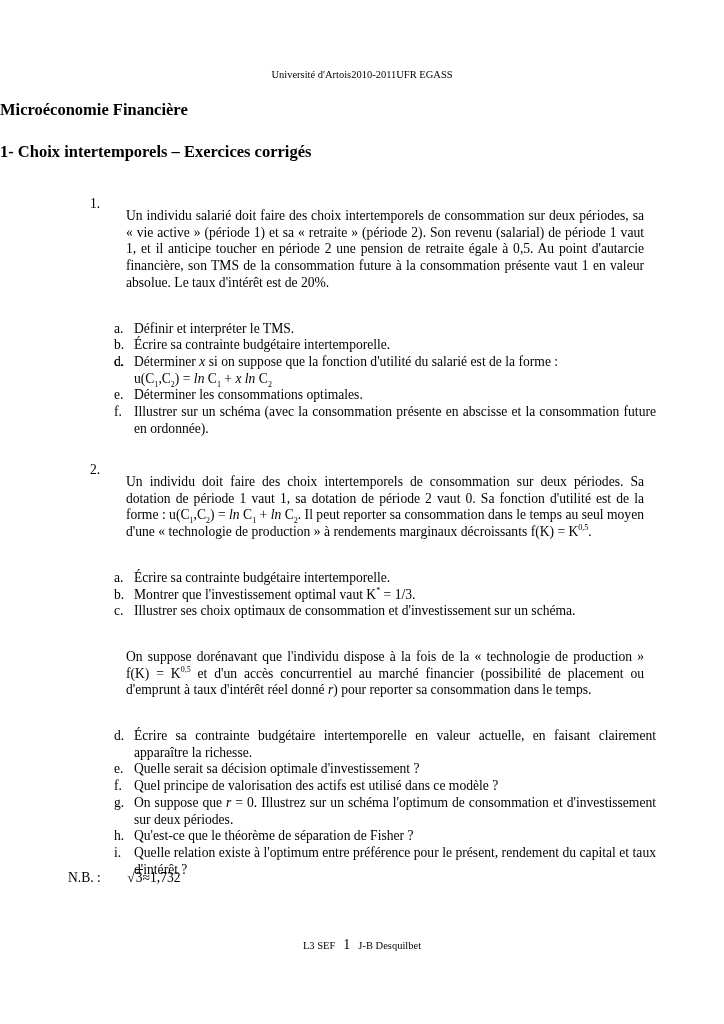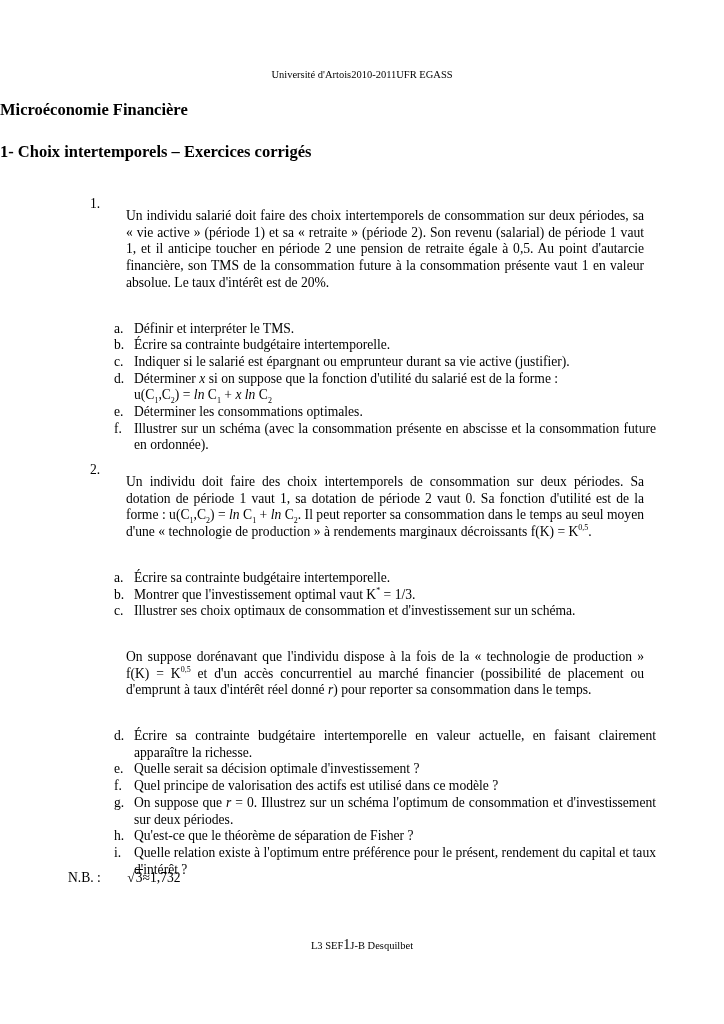--- a/index.html
+++ b/index.html
@@ -6,21 +6,21 @@
   body {
     width: 724px; height: 1024px; position: relative; overflow: hidden;
     font-family: "Liberation Serif", "DejaVu Serif", serif;
     color: #000;
   }
   .hdr, .ftr {
     position: absolute; left: 68px; right: 68px;
     font-size: 10.5px; display: flex; justify-content: center;
   }
   .hdr { top: 69px; }
-  .ftr { top: 940px; }
+  .ftr { top: 940px; gap: 8px; }
   .ftr .pg { font-size: 14px; margin-top: -3px; }
   .title {
     position: absolute; left: 0; right: 0; text-align: left;
     font-weight: bold; font-size: 16.5px;
   }
   .t1 { top: 100px; }
   .t2 { top: 142px; }
 
   .ex {
     position: absolute; left: 90px; width: 566px;
@@ -54,21 +54,21 @@
 <div class="title t2">1- Choix intertemporels – Exercices corrigés</div>
 
 <div class="ex" style="top:196px;">
   <span class="num">1.</span>
   <div class="body">
     <p>Un individu salarié doit faire des choix intertemporels de consommation sur deux périodes, sa « vie active » (période 1) et sa « retraite » (période 2). Son revenu (salarial) de période 1 vaut 1, et il anticipe toucher en période 2 une pension de retraite égale à 0,5. Au point d'autarcie financière, son TMS de la consommation future à la consommation présente vaut 1 en valeur absolue. Le taux d'intérêt est de 20%.</p>
     <div class="spacer"></div>
     <ol class="sub">
       <li><span class="lab">a.</span><span>Définir et interpréter le TMS.</span></li>
       <li><span class="lab">b.</span><span>Écrire sa contrainte budgétaire intertemporelle.</span></li>
-      <li><span class="lab">c.</span><span>Indiquer si le salarié est épargnant ou emprunteur durant sa vie active (justifier).</span></li>
+      <li><span class="lab">c.</span></li>
       <li><span class="lab">d.</span><span>Déterminer </span><i>x</i><span> si on suppose que la fonction d'utilité du salarié est de la forme :</span><br>
         <span>u(C<sub>1</sub>,C<sub>2</sub>) = <i>ln</i> C<sub>1</sub> + <i>x</i> <i>ln</i> C<sub>2</sub></span>
       </li>
       <li><span class="lab">e.</span><span>Déterminer les consommations optimales.</span></li>
       <li><span class="lab">f.</span><span>Illustrer sur un schéma (avec la consommation présente en abscisse et la consommation future en ordonnée).</span></li>
     </ol>
   </div>
 </div>
 
 <div class="ex" style="top:462px;">

